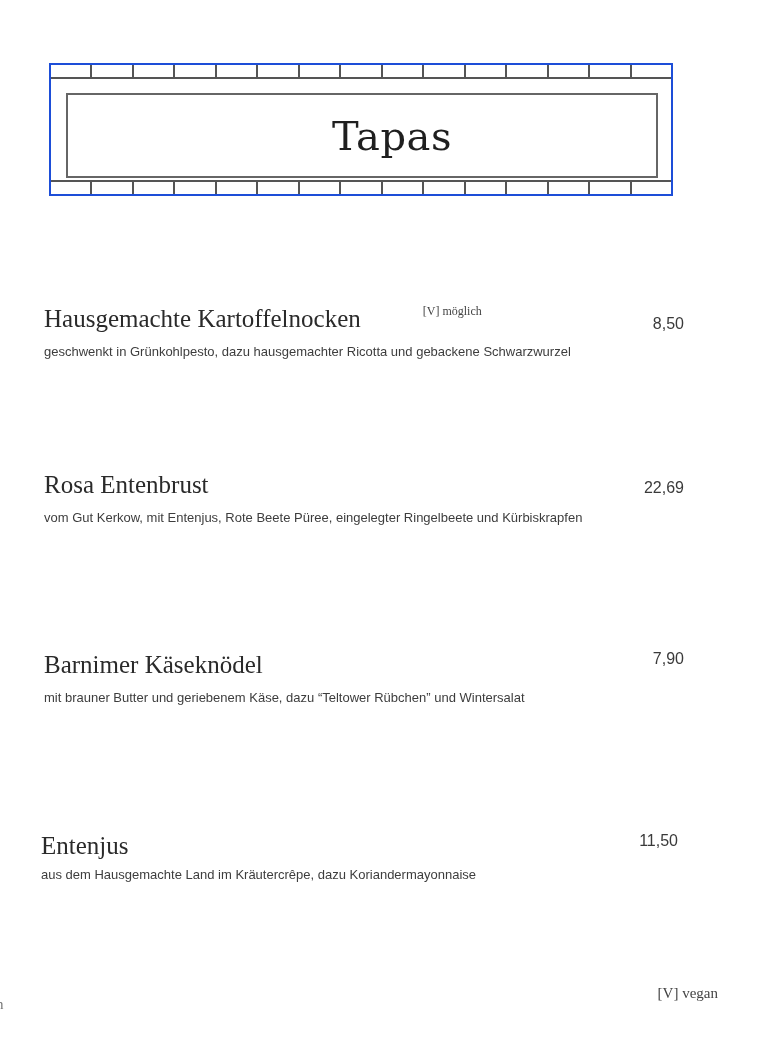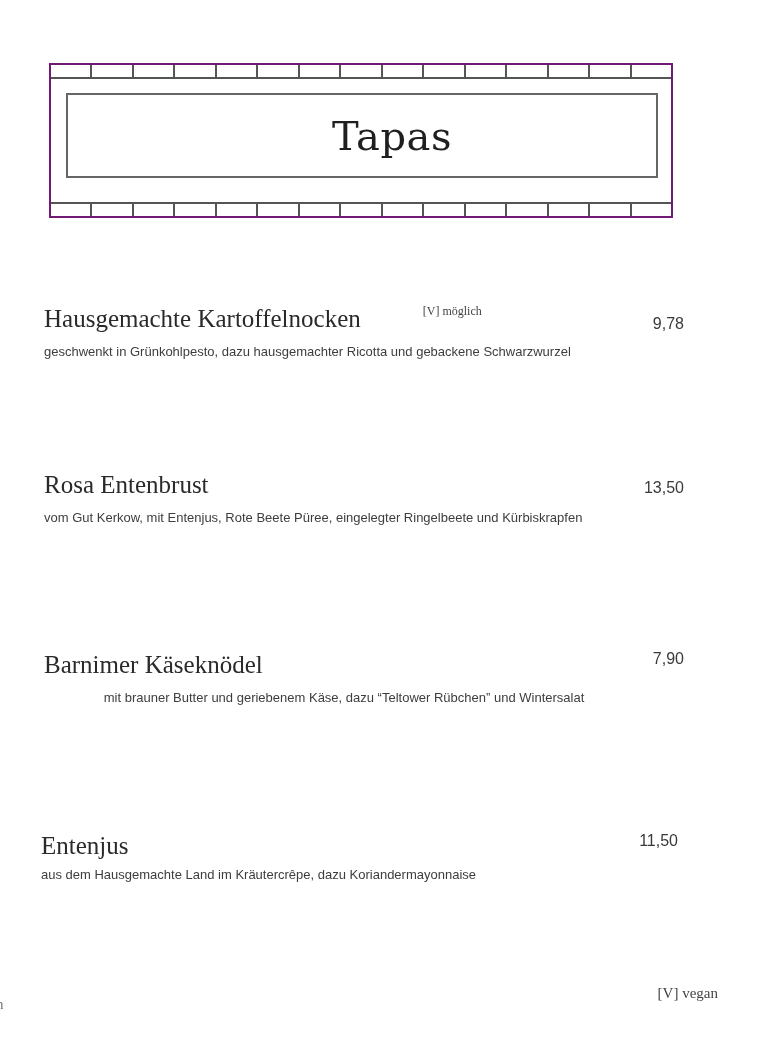--- a/index.html
+++ b/index.html
@@ -12,22 +12,22 @@
       height: 1058px;
       position: relative;
       overflow: hidden;
       color: #2b2b2b;
     }
     .header-frame {
       position: absolute;
       left: 49px;
       top: 63px;
       width: 624px;
-      height: 155px;
-      border: 2px solid #701a75;
+      height: 133px;
+      border: 2px solid #1d4ed8;
       box-sizing: border-box;
     }
     .strip {
       position: absolute;
       left: 0;
       width: 100%;
       height: 14px;
       display: flex;
       box-sizing: border-box;
     }
@@ -149,41 +149,41 @@
     <div class="cell"></div>
     <div class="cell"></div>
     <div class="cell"></div>
     <div class="cell"></div>
     <div class="cell"></div>
     <div class="cell"></div>
   </div>
 </div>
 
 <div class="item" style="top:305px;">
-  <span class="item-price" style="top:10px;">9,78</span>
+  <span class="item-price" style="top:10px;">8,50</span>
   <div>
     <span class="item-name">Hausgemachte Kartoffelnocken</span><span class="item-note">[V] möglich</span>
   </div>
   <div class="item-desc">geschwenkt in Grünkohlpesto, dazu hausgemachter Ricotta und gebackene Schwarzwurzel</div>
 </div>
 
 <div class="item" style="top:471px;">
-  <span class="item-price" style="top:8px;">13,50</span>
+  <span class="item-price" style="top:8px;">22,69</span>
   <div>
     <span class="item-name">Rosa Entenbrust</span>
   </div>
   <div class="item-desc" style="width:560px;">vom Gut Kerkow, mit Entenjus, Rote Beete Püree, eingelegter Ringelbeete und Kürbiskrapfen</div>
 </div>
 
 <div class="item" style="top:651px;">
   <span class="item-price" style="top:-1px;">7,90</span>
   <div>
     <span class="item-name">Barnimer Käseknödel</span>
   </div>
-  <div class="item-desc" style="width:600px;text-align:center;">mit brauner Butter und geriebenem Käse, dazu “Teltower Rübchen” und Wintersalat</div>
+  <div class="item-desc" style="width:600px;">mit brauner Butter und geriebenem Käse, dazu “Teltower Rübchen” und Wintersalat</div>
 </div>
 
 <div class="item" style="top:832px; left:41px;">
   <span class="item-price" style="top:0px; right:3px;">11,50</span>
   <div>
     <span class="item-name">Entenjus</span>
   </div>
   <div class="item-desc" style="width:480px; margin-top:0;">aus dem Hausgemachte Land im Kräutercrêpe, dazu Koriandermayonnaise</div>
 </div>
 

